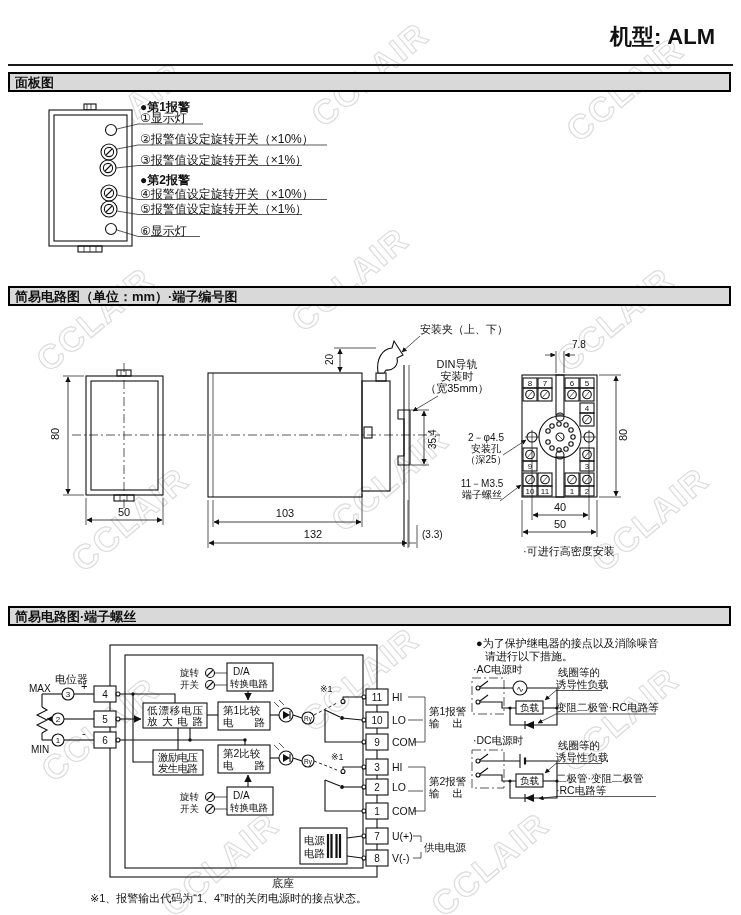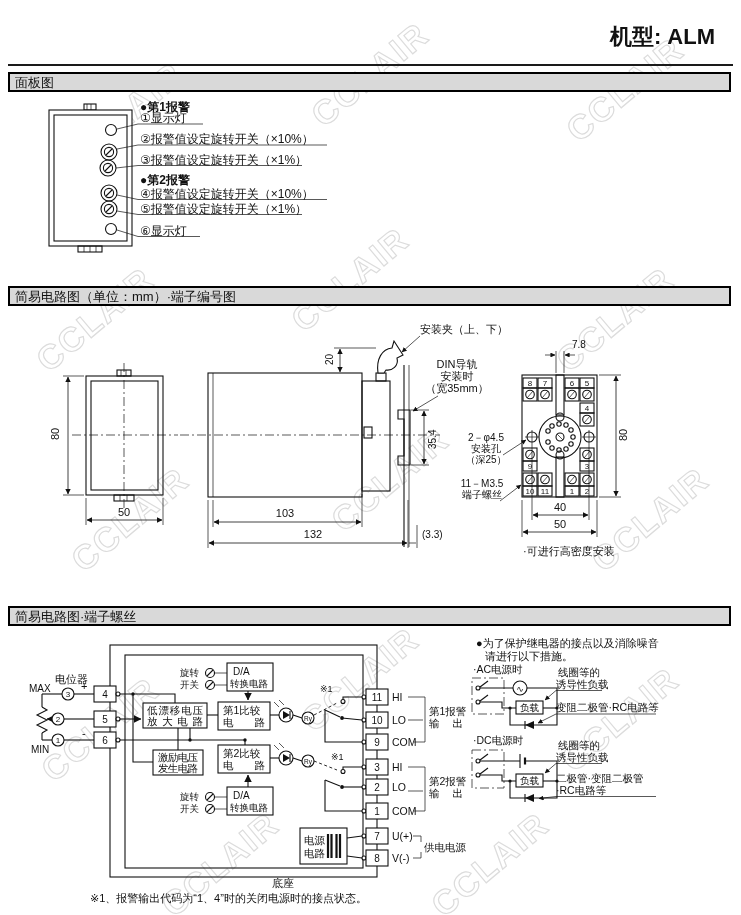--- a/index.html
+++ b/index.html
@@ -3,21 +3,21 @@
 <meta charset="utf-8">
 <style>
   html,body{margin:0;padding:0;background:#fff;}
   .page{position:relative;width:741px;height:915px;background:#ffffff;overflow:hidden;
         font-family:"Liberation Sans","DejaVu Sans",sans-serif;color:#111;}
   .wm{position:absolute;font-size:34px;font-weight:700;letter-spacing:2px;color:rgba(0,0,0,0);
       -webkit-text-stroke:1.2px #dcdcdc;transform:rotate(-40deg);white-space:nowrap;pointer-events:none;}
   .title{position:absolute;top:22px;left:0;width:715px;text-align:right;font-size:22px;font-weight:600;}
   .rule{position:absolute;left:8px;top:64px;width:725px;height:2px;background:#1a1a1a;}
   .secbar{position:absolute;left:8px;width:723px;height:20px;box-sizing:border-box;border:2px solid #000;
-          background:#d9d9d9;font-size:13px;font-weight:400;line-height:17px;padding-left:5px;}
+          background:#d9d9d9;font-size:13px;font-weight:700;line-height:17px;padding-left:5px;}
   svg{position:absolute;overflow:visible;}
   .d{fill:none;stroke:#111;stroke-width:1.1;}
   .fw{fill:#fff;stroke:#111;stroke-width:1.1;}
   .th{fill:none;stroke:#111;stroke-width:0.7;}
   .dim{fill:none;stroke:#111;stroke-width:0.8;}
   .cl{fill:none;stroke:#111;stroke-width:0.7;stroke-dasharray:9 3 2 3;}
   .dash{fill:none;stroke:#111;stroke-width:0.9;stroke-dasharray:3 2.5;}
   .bar{stroke:#111;stroke-width:2.2;}
   text{fill:#111;font-family:"Liberation Sans","DejaVu Sans",sans-serif;}
   .t8{font-size:8px;}.t9{font-size:9px;}.t95{font-size:9.5px;}.t10{font-size:10px;}

